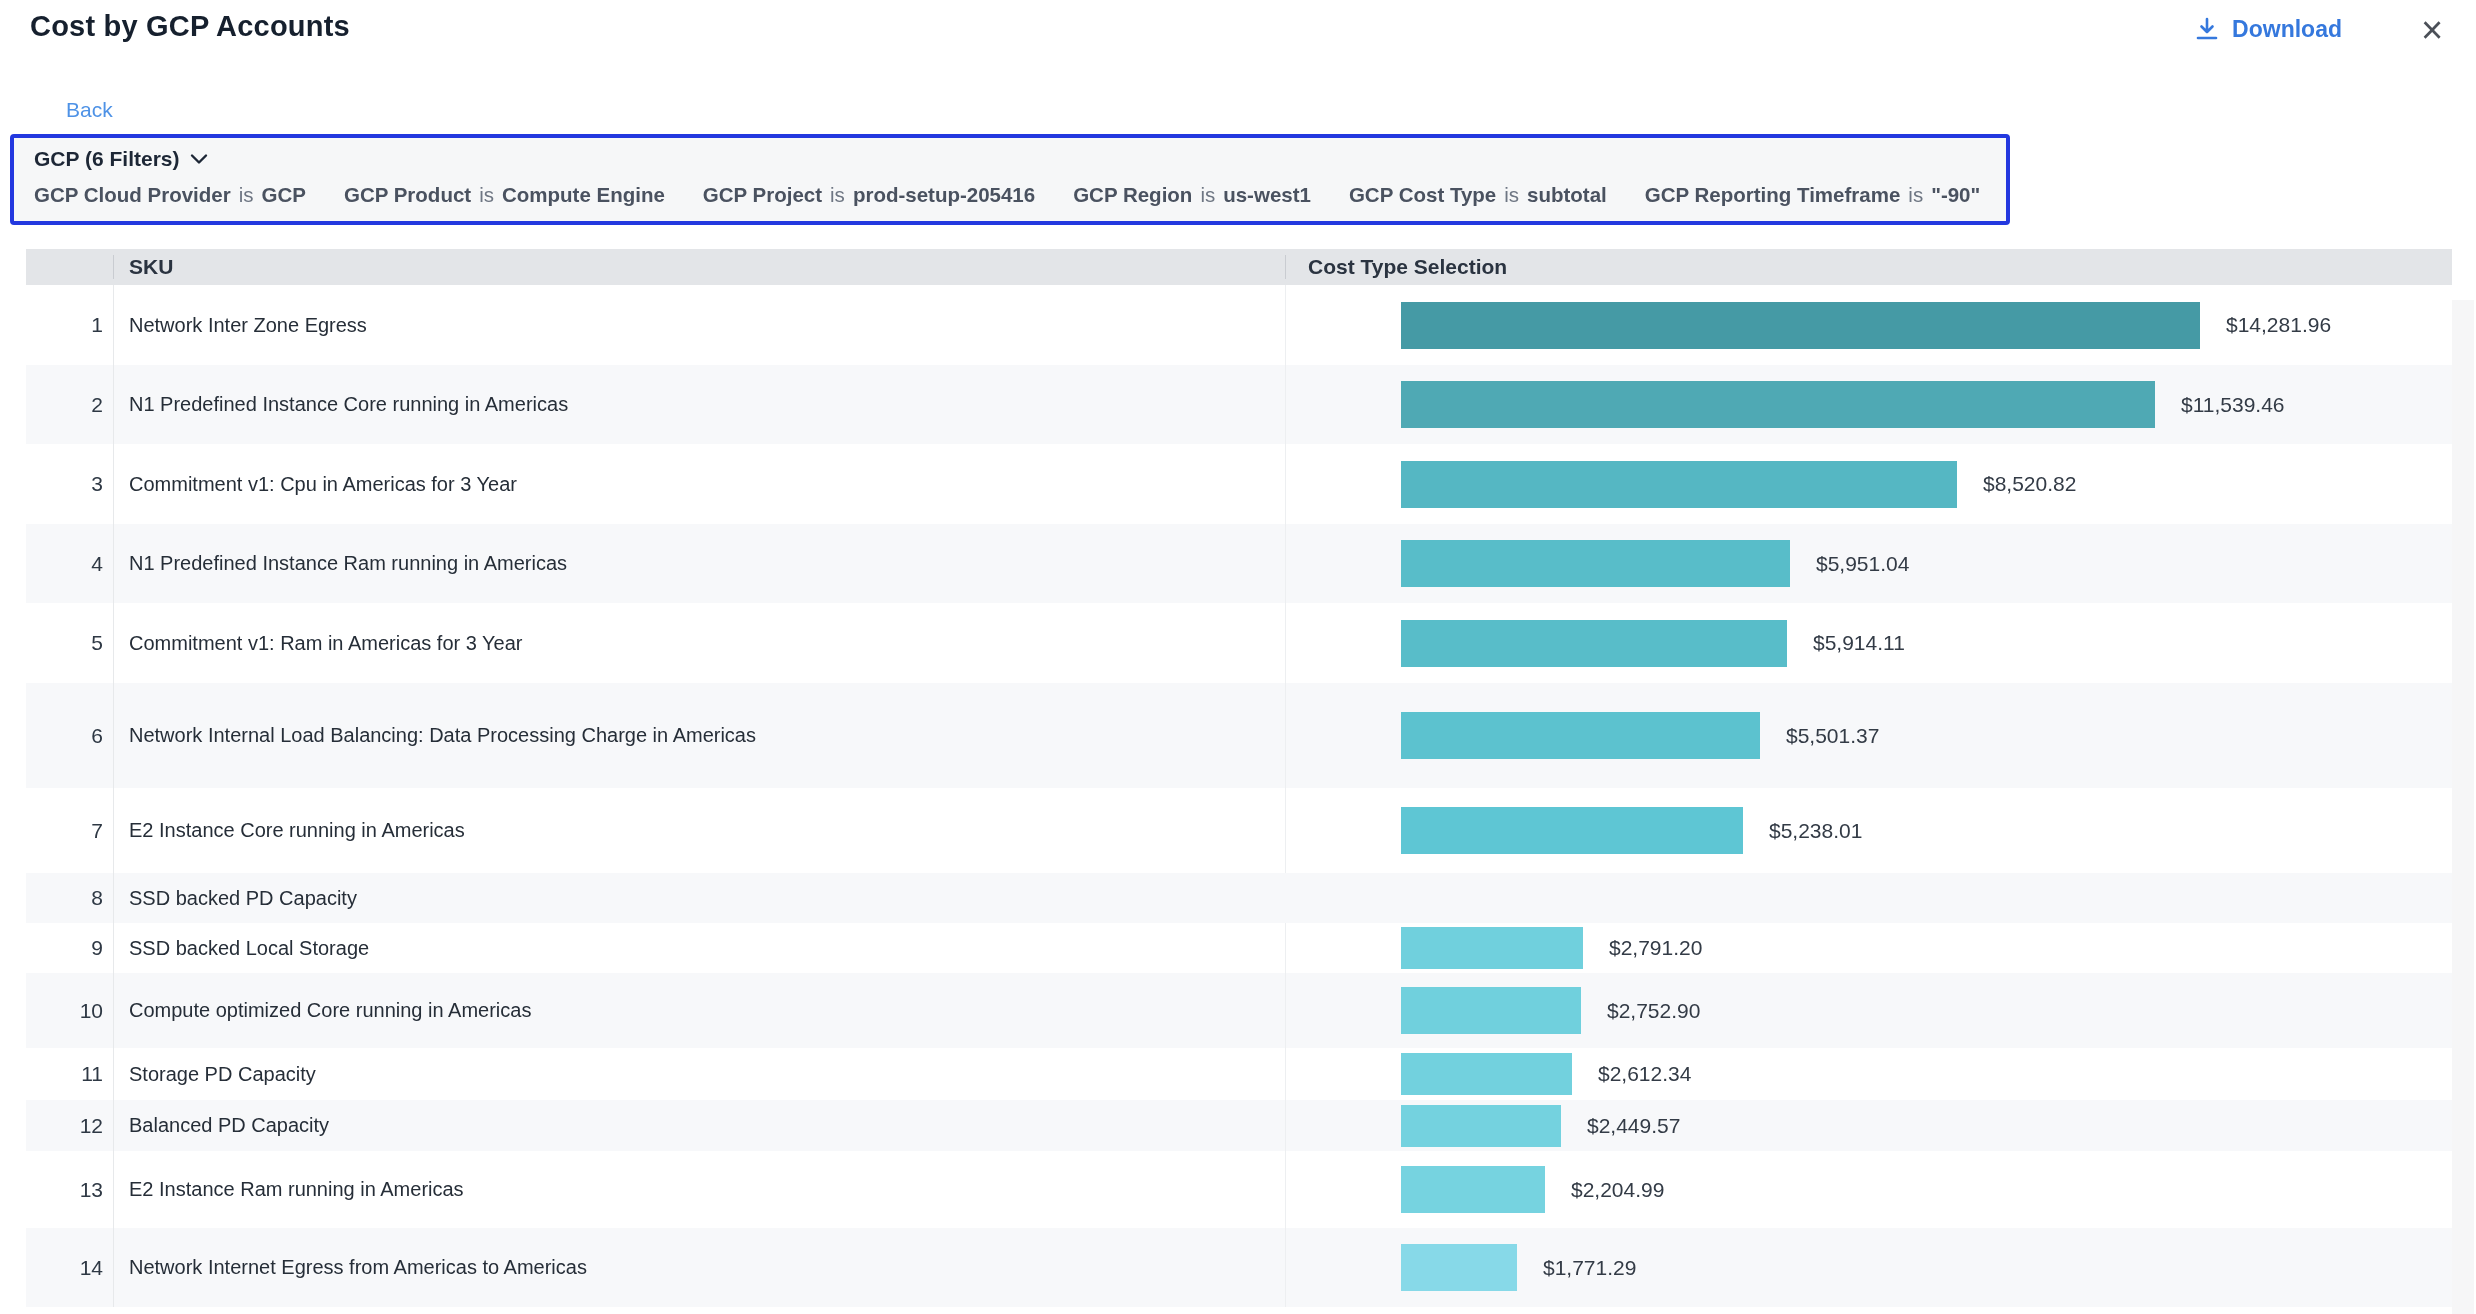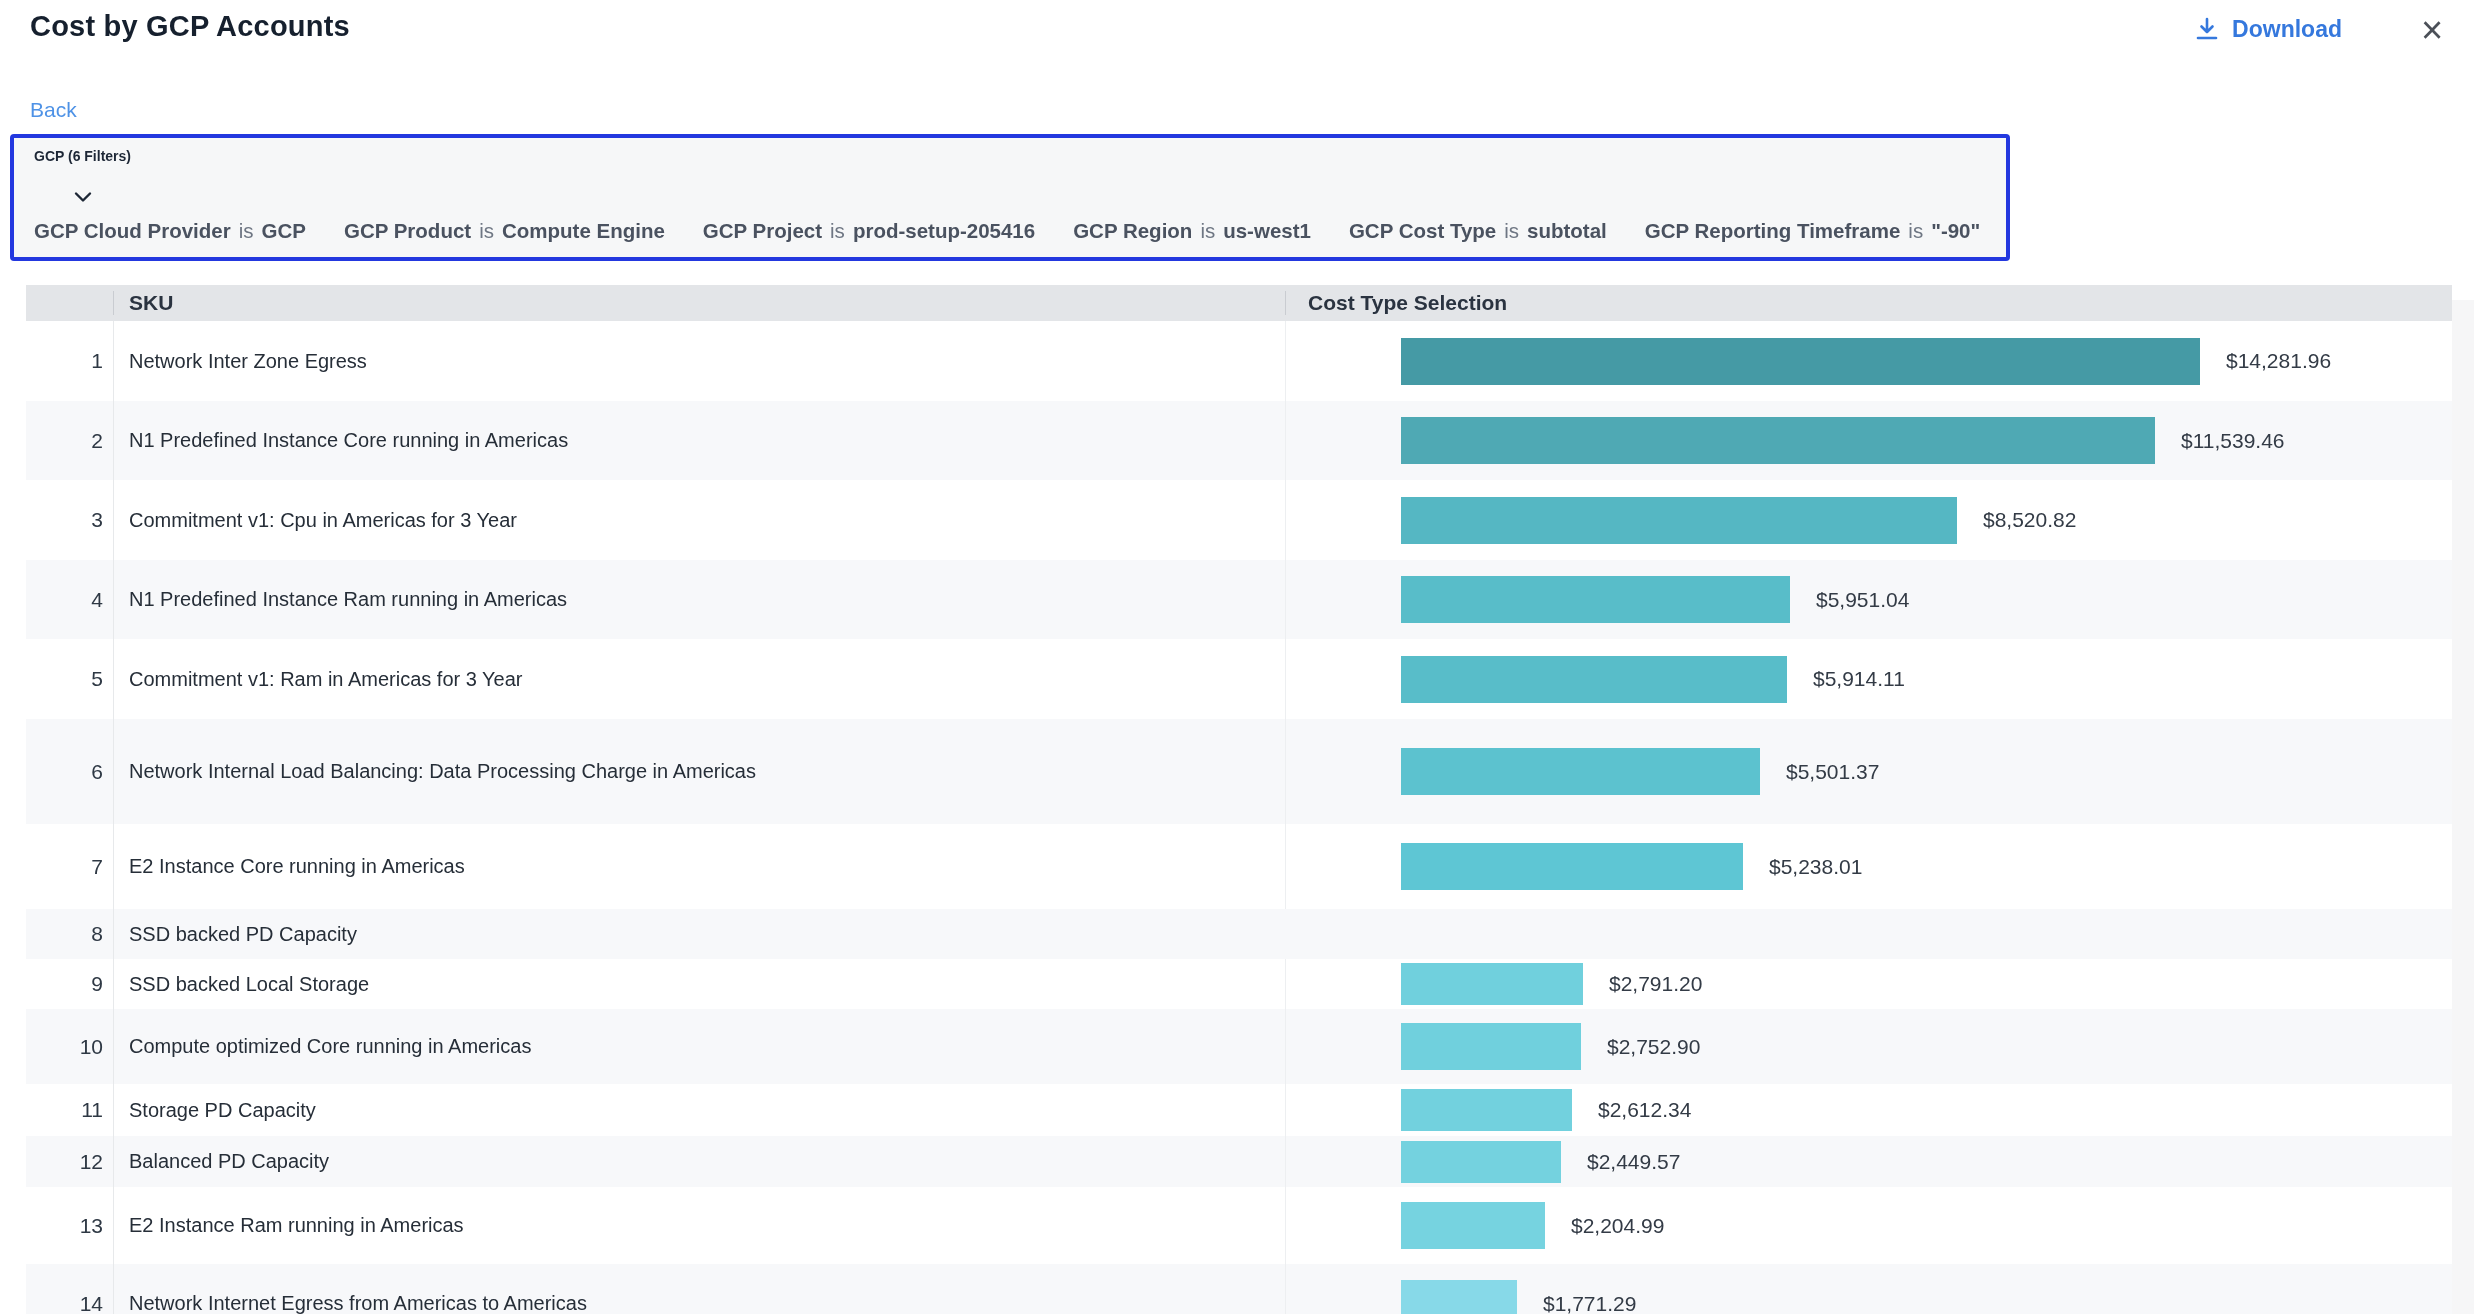--- a/index.html
+++ b/index.html
@@ -14,30 +14,30 @@
   }
   
   .topbar { display:flex; justify-content:space-between; align-items:flex-start; padding:10px 26px 0 30px; }
   .title { font-size:29px; font-weight:700; color:#16202e; letter-spacing:.2px; }
   .actions { display:flex; align-items:center; margin-top:2px; }
   .download { display:flex; align-items:flex-start; gap:12px; color:#3578dd; font-size:23px; font-weight:600; cursor:pointer; }
   .download svg { display:block; }
   .close { margin-left:72px; width:36px; height:36px; display:flex; align-items:center; justify-content:center;
            font-size:38px; font-weight:400; color:#4b5058; cursor:pointer; line-height:1; }
   
-  .backrow { padding-left:30px; margin-top:50px; }
+  .backrow { padding-left:30px; margin-top:50px;margin-left:36px; }
   .back { color:#4e92e6; font-size:21px; cursor:pointer; }
   
   .filter-panel {
     margin:12px 0 0 10px; width:2000px;
     border:4px solid #2338df; border-radius:4px;
     background:#f6f7f8;
     padding:9px 20px 14px 20px;
   }
-  .filter-summary { display:inline-flex; align-items:center; gap:26px; font-size:14px; font-weight:600; color:#1d2736; cursor:pointer;flex-direction:column; }
+  .filter-summary { display:inline-flex; align-items:center; gap:10px; font-size:21px; font-weight:600; color:#1d2736; cursor:pointer; }
   .chips { display:flex; flex-wrap:nowrap; gap:38px; margin-top:12px; white-space:nowrap; }
   .chip { display:inline-flex; gap:8px; font-size:20.5px; cursor:pointer; }
   .chip .f { font-weight:700; color:#4a5260; }
   .chip .op { font-weight:400; color:#6e7683; }
   
   .table { margin:24px 0 0 26px; width:2426px; }
   .thead { display:flex; height:36px; background:#e3e5e8; align-items:center; }
   .thead .h-num  { width:87px; }
   .thead .h-sku  { width:1172px; padding-left:15px; font-size:21px; font-weight:700; color:#2a3340; border-left:1px solid #c9ccd1; }
   .thead .h-cost { flex:1; padding-left:22px; font-size:21px; font-weight:700; color:#2a3340; border-left:1px solid #c9ccd1; }

